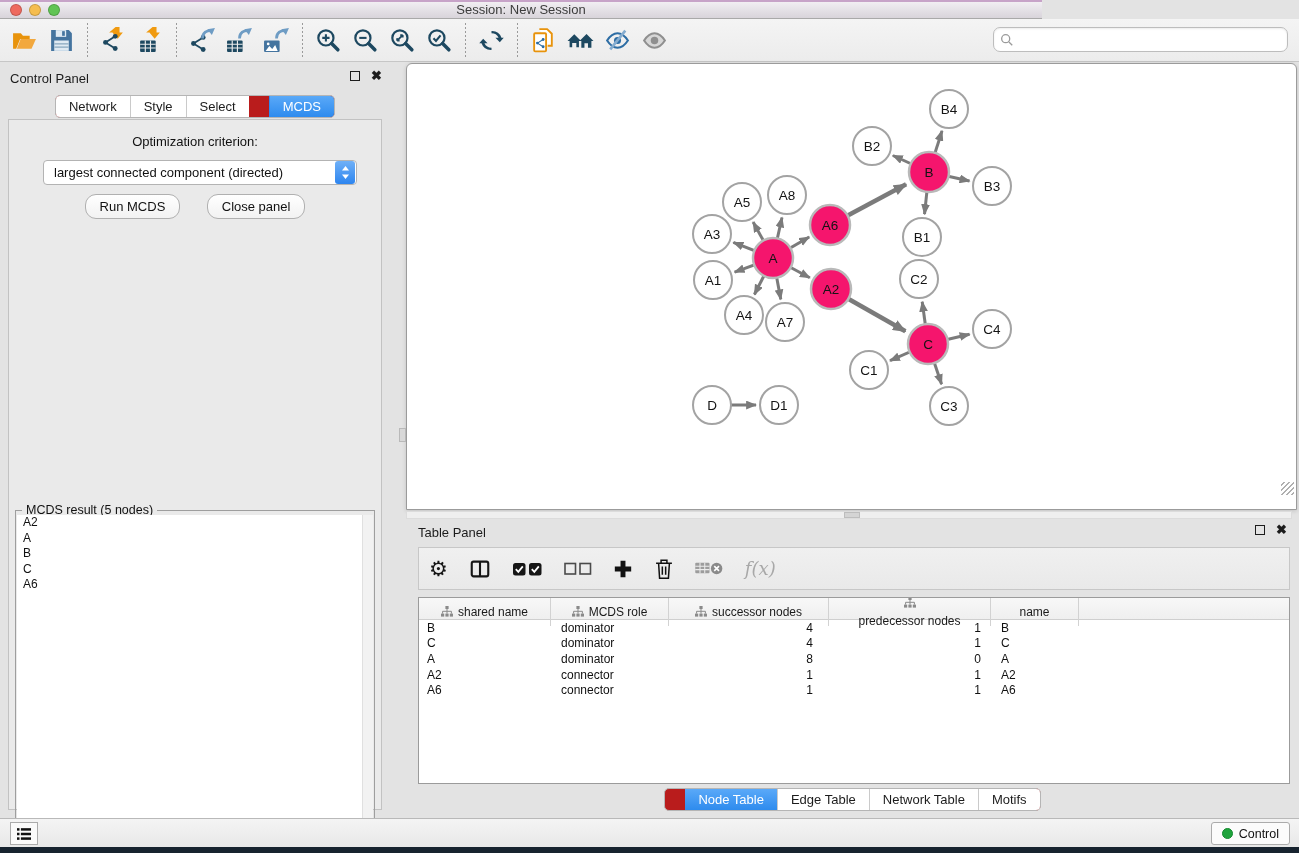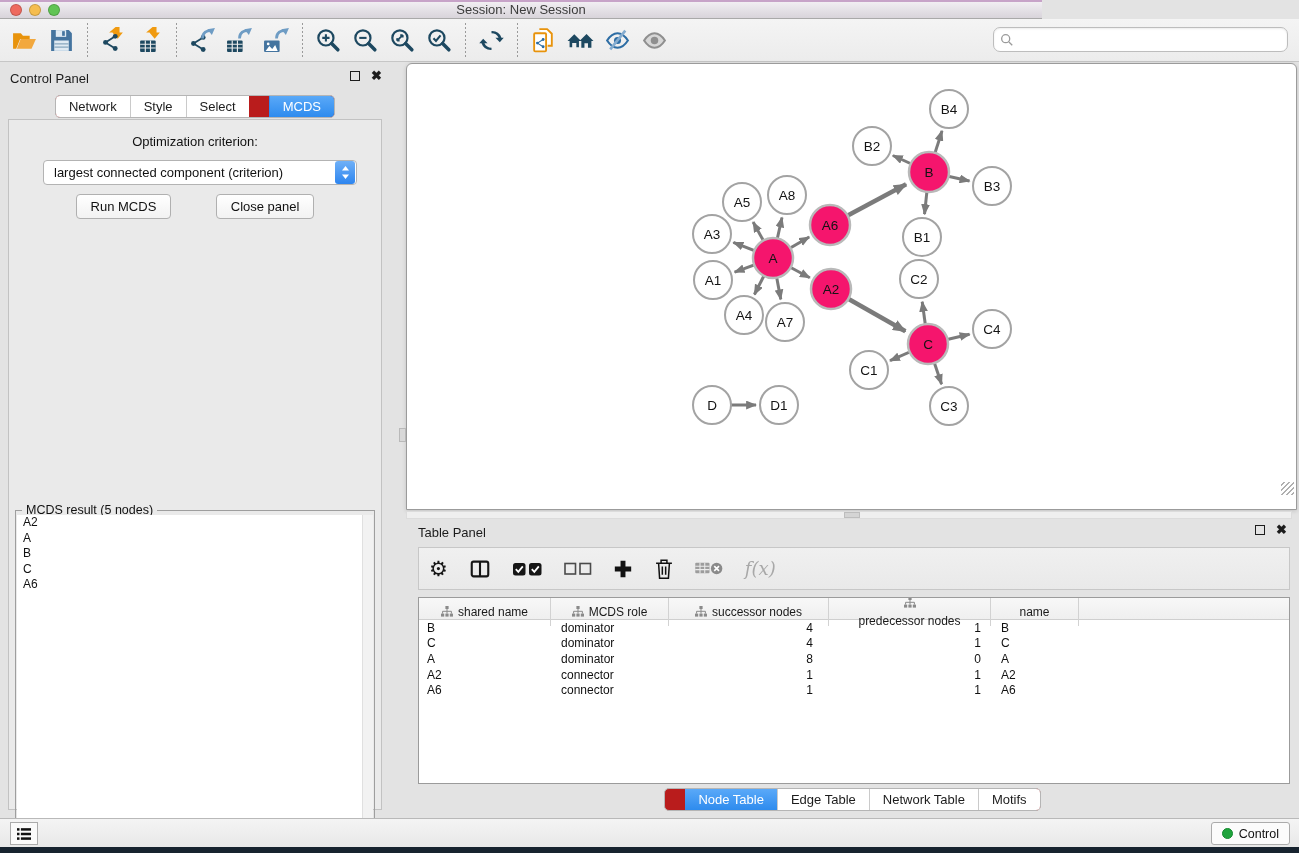--- a/index.html
+++ b/index.html
@@ -49,21 +49,21 @@
     background:#EAEAEA; border:1px solid #c2c2c2; }
   .opt-label { text-align:center; margin-top:14px; font-size:13px; color:#111; }
   .dropdown { position:absolute; left:34px; top:40px; width:314px; height:25px; background:#fff;
     border:1px solid #b3b3b3; border-radius:4px; display:flex; align-items:center; }
   .dropdown .dd-text { flex:1; font-size:13px; color:#111; padding-left:10px; white-space:nowrap; }
   .dd-stepper { width:20px; height:23px; margin-right:1px; border-radius:3px;
     background:linear-gradient(#6fb0f7,#2d85ef); display:flex; align-items:center; justify-content:center; }
   .btn { display:inline-block; background:linear-gradient(#ffffff,#f2f2f2); border:1px solid #b0b0b0;
     border-radius:4px; font-size:13px; color:#111; padding:4px 14px; }
   .cp-buttons { position:absolute; left:0; width:100%; top:74px; text-align:center; }
-  .cp-buttons .btn { margin:0 20px; }
+  .cp-buttons .btn { margin:0 11px;border-radius:11px; }
 
   .result-group { position:absolute; left:6px; top:390px; width:360px; height:345px;
     border:1px solid #9e9e9e; }
   .result-legend { position:absolute; top:-8px; left:6px; background:#EAEAEA; padding:0 4px;
     font-size:12.5px; color:#111; }
   .result-list { position:absolute; left:1px; top:4px; right:1px; bottom:1px; background:#fff; overflow:hidden; }
   .result-scroll { position:absolute; right:0; top:0; bottom:0; width:11px; background:#f2f2f2; border-left:1px solid #e0e0e0; }
   .result-item { font-size:12px; color:#111; line-height:15.5px; padding-left:6px; }
 
   
@@ -318,21 +318,21 @@
       <span class="seg-tabs">
           <span class="seg-tab">Network</span>
           <span class="seg-tab">Style</span>
           <span class="seg-tab">Select</span>
           <span class="seg-tab active">MCDS</span>
         </span>
     </div>
     <div class="cp-content">
       <div class="opt-label">Optimization criterion:</div>
       <div class="dropdown">
-        <span class="dd-text">largest connected component (criterion)</span>
+        <span class="dd-text">largest connected component (directed)</span>
         <span class="dd-stepper">
           <svg width="9" height="15" viewBox="0 0 9 15">
               <polygon points="4.5,1 8,5.5 1,5.5" fill="#fff"></polygon>
               <polygon points="4.5,14 8,9.5 1,9.5" fill="#fff"></polygon>
             </svg>
         </span>
       </div>
       <div class="cp-buttons">
         <span class="btn">Run MCDS</span>
         <span class="btn">Close panel</span>

